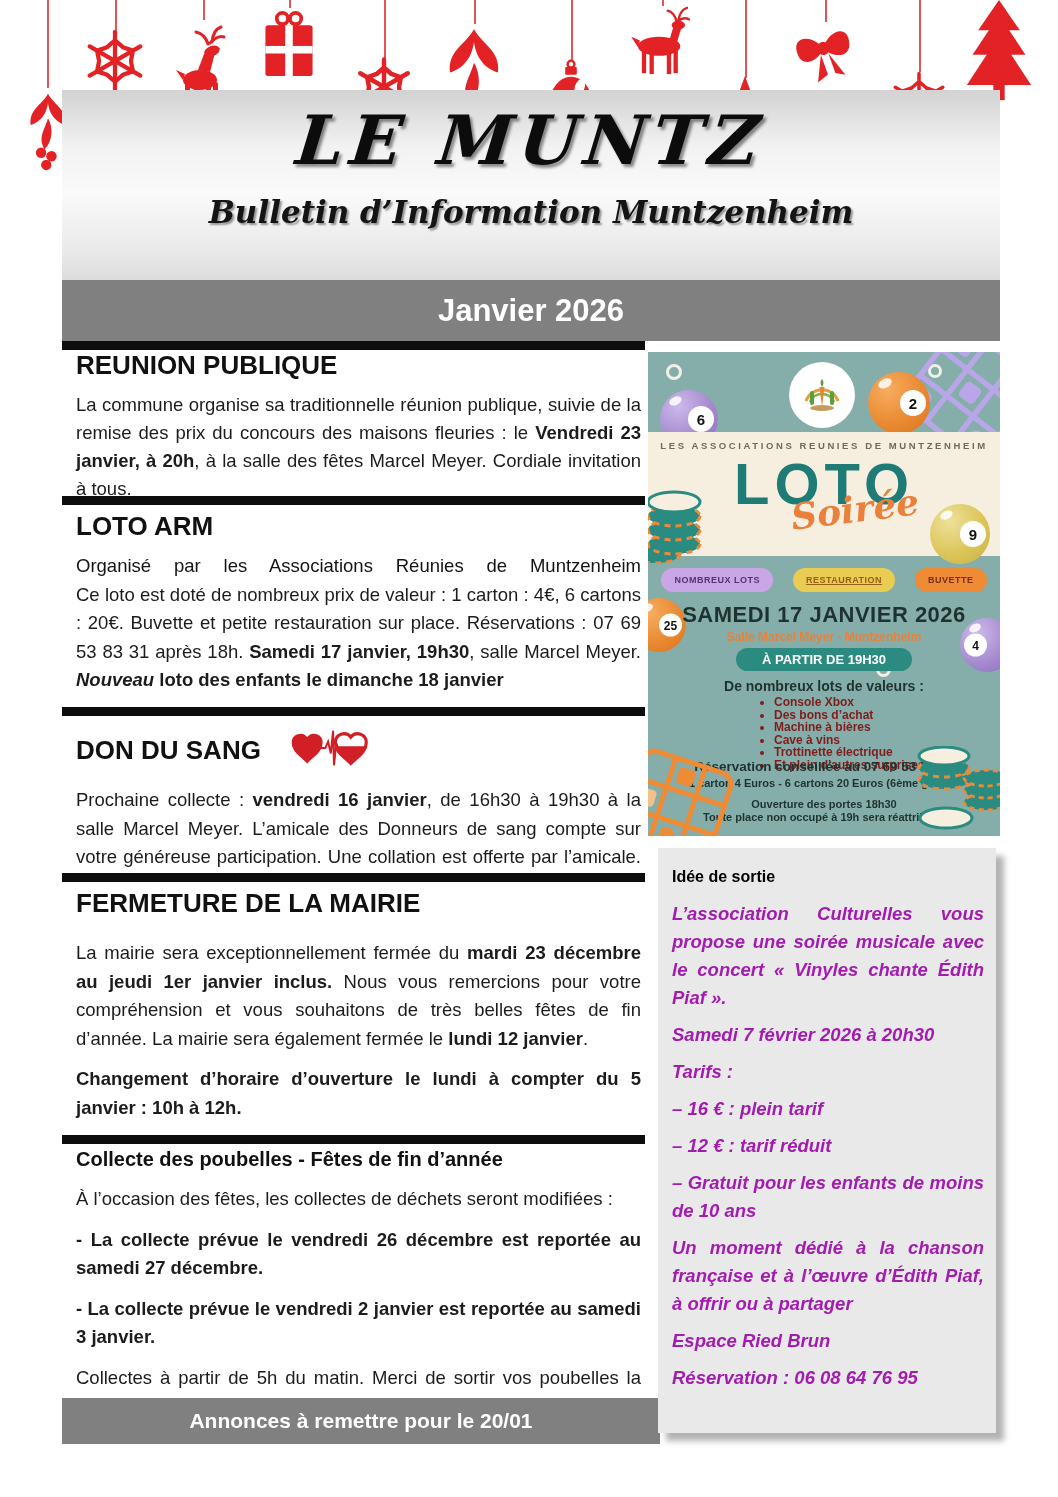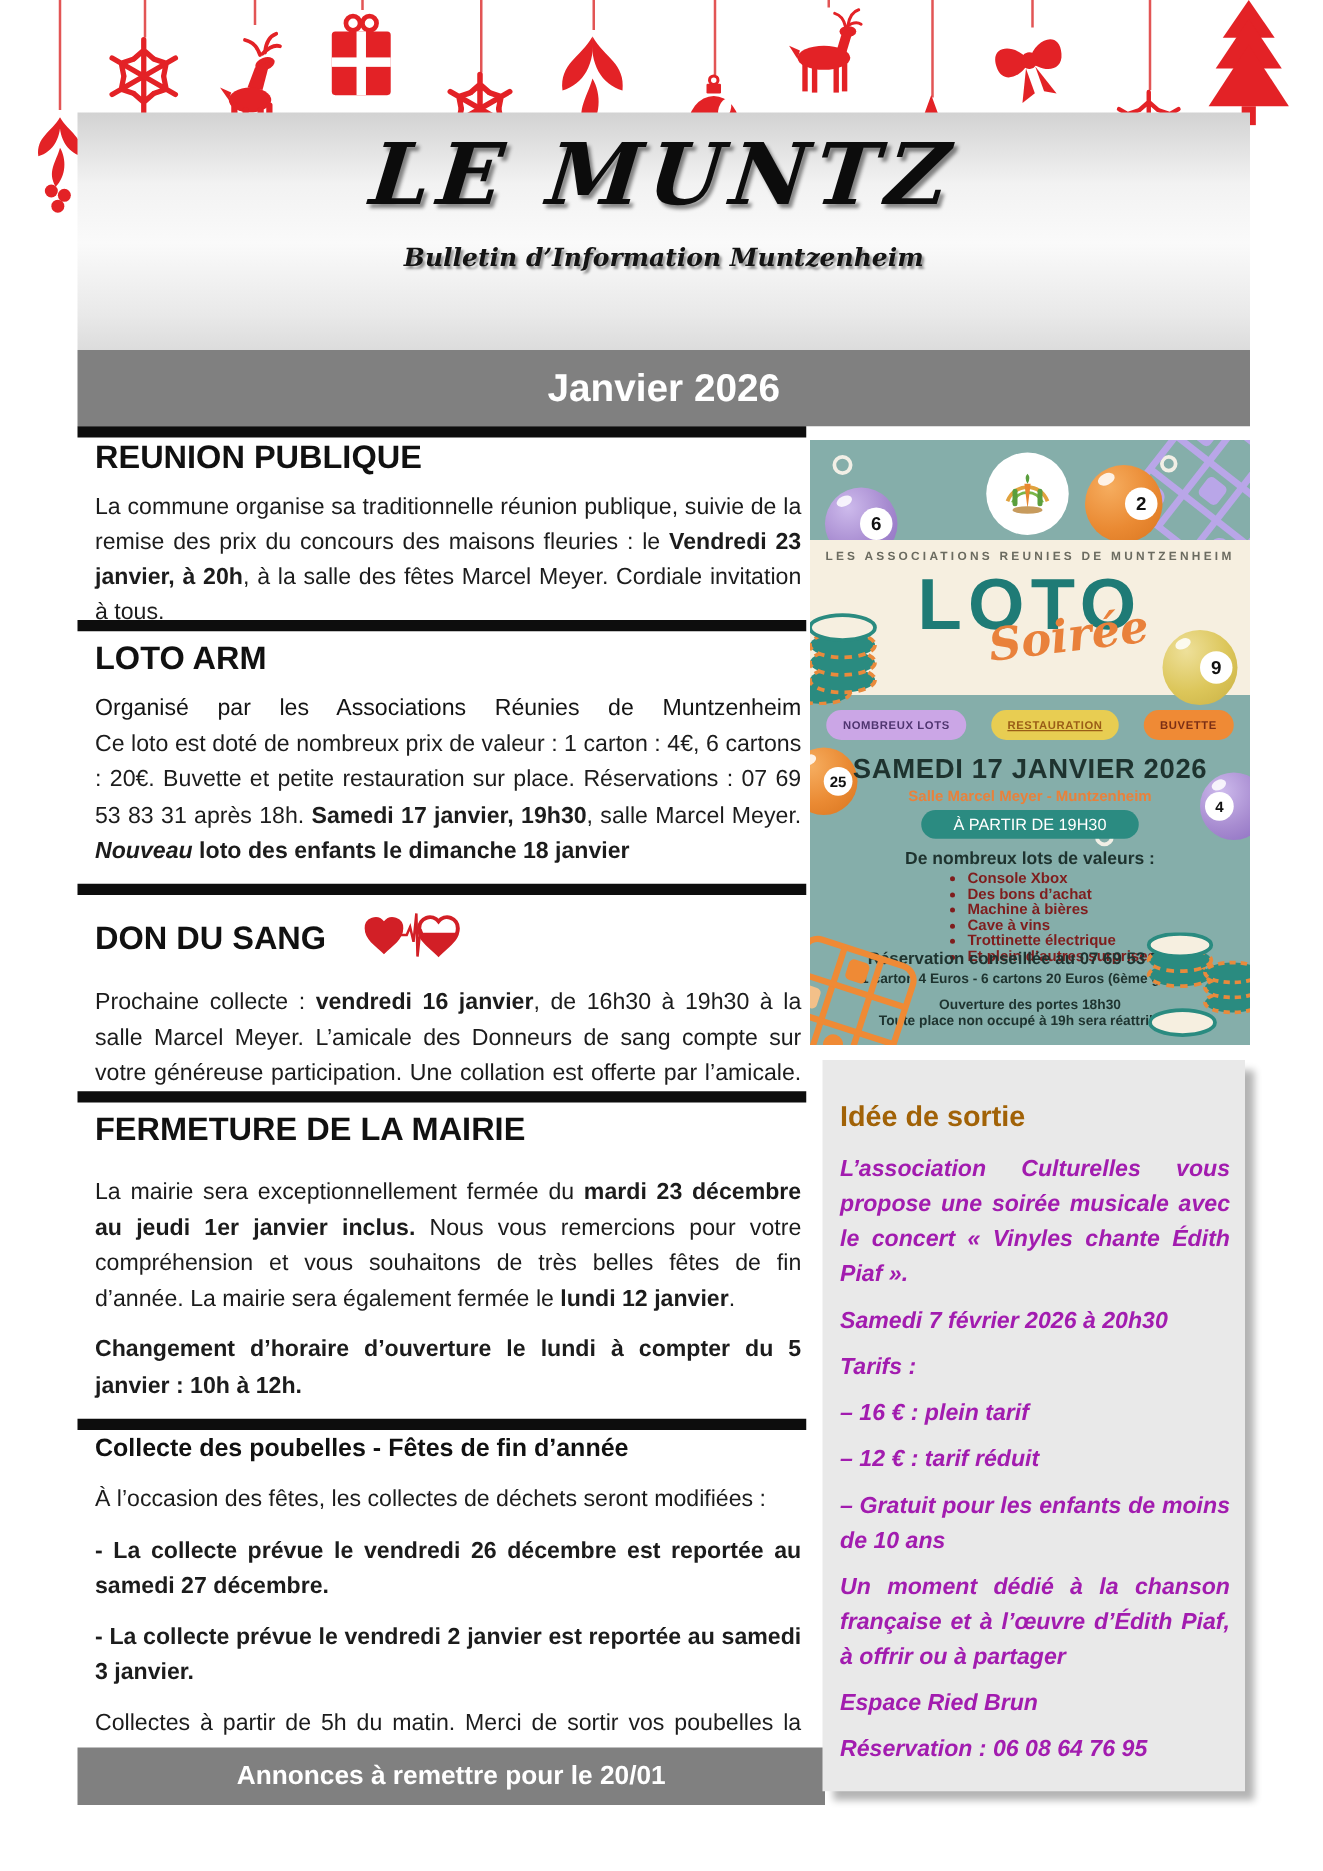--- a/index.html
+++ b/index.html
@@ -11,21 +11,21 @@
   .string{position:absolute;top:0;width:1.5px;background:#e25555;}
 
   
   .masthead{position:absolute;left:62px;top:90px;width:938px;height:190px;
     background:linear-gradient(180deg,#d2d2d2 0%,#f2f2f2 30%,#fafafa 55%,#e9e9e9 85%,#dcdcdc 100%);
     text-align:center;}
   .mast-title{margin-top:10px;font-family:"DejaVu Serif",serif;font-style:italic;font-weight:bold;
     font-size:68px;letter-spacing:6px;color:#0c0c0c;transform:skewX(-6deg);
     text-shadow:3px 3px 3px rgba(0,0,0,.45);}
   .mast-sub{margin-top:14px;font-family:"DejaVu Serif",serif;font-style:italic;font-weight:bold;
-    font-size:20px;color:#141414;text-shadow:2px 2px 2px rgba(0,0,0,.4);}
+    font-size:31px;color:#141414;text-shadow:2px 2px 2px rgba(0,0,0,.4);}
 
   .month-banner{position:absolute;left:62px;top:280px;width:938px;height:61px;background:#808080;
     color:#fff;font-weight:bold;font-size:31px;display:flex;align-items:center;justify-content:center;}
 
   
   .rule{position:absolute;left:62px;width:583px;height:9px;background:#0d0d0d;}
   .sec{position:absolute;left:62px;width:583px;padding:0 4px 0 14px;box-sizing:border-box;}
   .sec h2{margin:0 0 10px 0;font-size:26px;font-weight:bold;color:#111;}
   .sec p{margin:0 0 12px 0;font-size:18.5px;line-height:28.5px;text-align:justify;color:#1c1c1c;}
   .b{font-weight:bold;}
@@ -62,36 +62,36 @@
     font-family:"DejaVu Serif",serif;font-style:italic;font-weight:bold;font-size:36px;color:#e9813b;}
   .badges{position:absolute;top:216px;width:100%;display:flex;justify-content:center;gap:20px;}
   .badge{border-radius:12px;padding:7px 13px;font-size:9px;font-weight:bold;letter-spacing:.5px;}
   .bdg1{background:#cba6e6;color:#4f3570;}
   .bdg2{background:#e8cd52;color:#9a5d17;text-decoration:underline;}
   .bdg3{background:#ef8a35;color:#7a2e15;}
   .p-date{position:absolute;top:250px;width:100%;text-align:center;font-size:22px;font-weight:800;
     letter-spacing:.5px;color:#1e332f;}
   .p-venue{position:absolute;top:278px;width:100%;text-align:center;font-size:12px;font-weight:bold;color:#e9813b;}
   .p-pill{position:absolute;top:296px;width:100%;text-align:center;}
-  .p-pill span{display:inline-block;background:#2b8b81;color:#fff;font-weight:normal;font-size:13px;
+  .p-pill span{display:inline-block;background:#2b8b81;color:#fff;font-weight:bold;font-size:13px;
     padding:4px 26px;border-radius:14px;}
   .p-lots-intro{position:absolute;top:326px;width:100%;text-align:center;font-size:14px;font-weight:800;color:#1e332f;}
   .p-lots{position:absolute;top:344px;left:112px;margin:0;padding:0 0 0 14px;font-size:12px;font-weight:bold;
     color:#7f1d1d;line-height:12px;}
   .p-lots li{margin:0 0 .5px 0;}
   .p-resa{position:absolute;top:407px;width:100%;text-align:center;font-size:13.5px;font-weight:800;color:#1e332f;}
   .p-price{position:absolute;top:425px;width:100%;text-align:center;font-size:11px;font-weight:bold;color:#1e332f;}
   .p-doors{position:absolute;top:446px;width:100%;text-align:center;font-size:11px;font-weight:bold;color:#1e332f;}
   .p-note{position:absolute;top:459px;width:100%;text-align:center;font-size:11px;font-weight:bold;color:#1e332f;}
   .svg-abs{position:absolute;}
 
   
   .sortie{position:absolute;left:658px;top:848px;width:338px;height:585px;background:#e9e9e9;
     box-shadow:8px 8px 6px rgba(0,0,0,.3);padding:16px 12px 0 14px;box-sizing:border-box;}
-  .sortie h2{margin:16px 0 14px 0;font-size:23px;font-weight:bold;color:#a16207;}
+  .sortie h2{margin:4px 0 14px 0;font-size:16px;font-weight:bold;color:#000000;}
   .sortie p{margin:0 0 9px 0;font-size:18.5px;line-height:28px;font-weight:bold;font-style:italic;
     text-align:justify;color:#a21caf;}
 </style>
 </head>
 <body>
 
 <div class="page">
 
   <div>
     <div class="string" style="left:47px;height:88px"></div>

